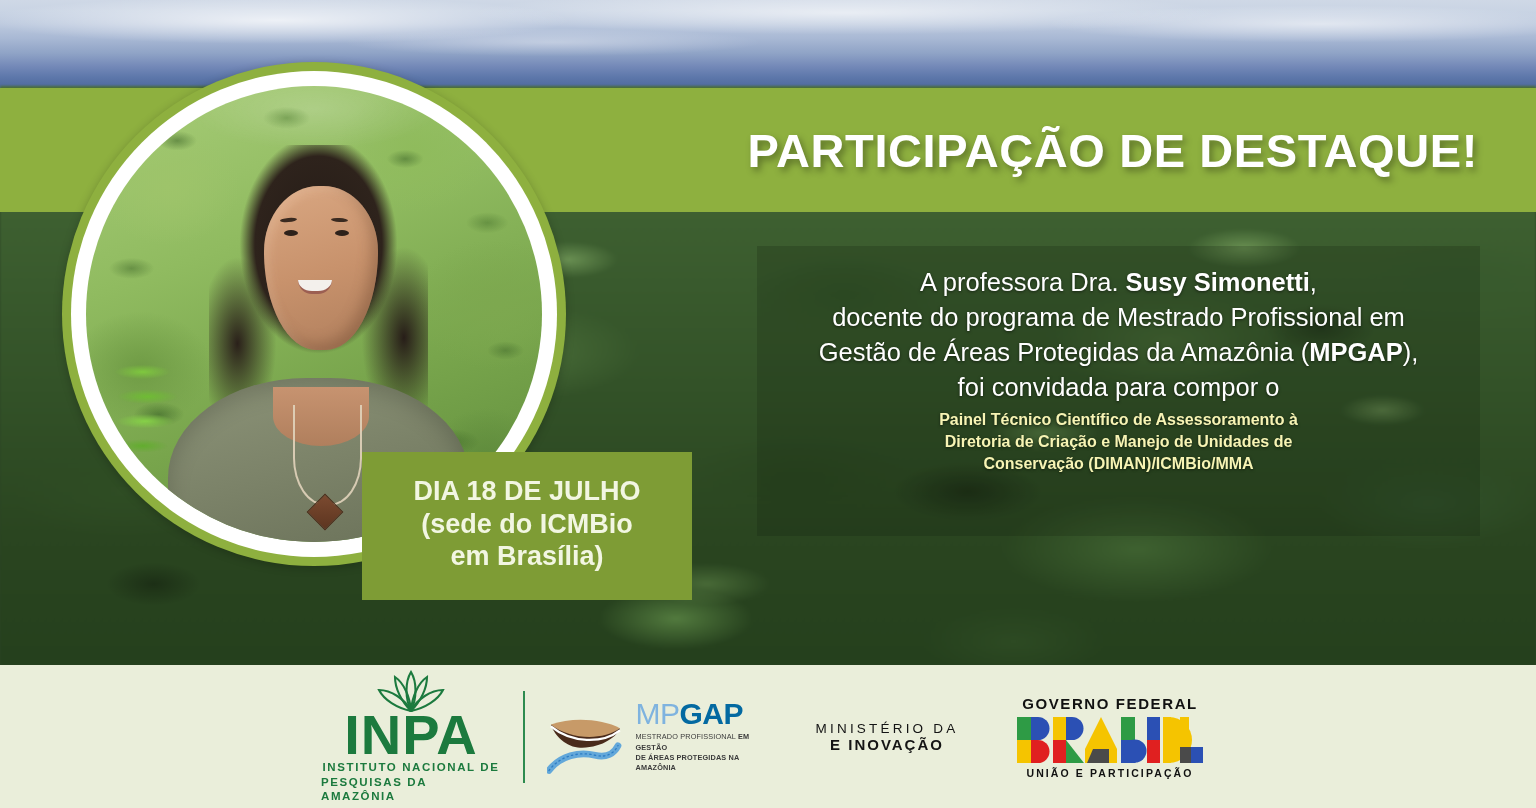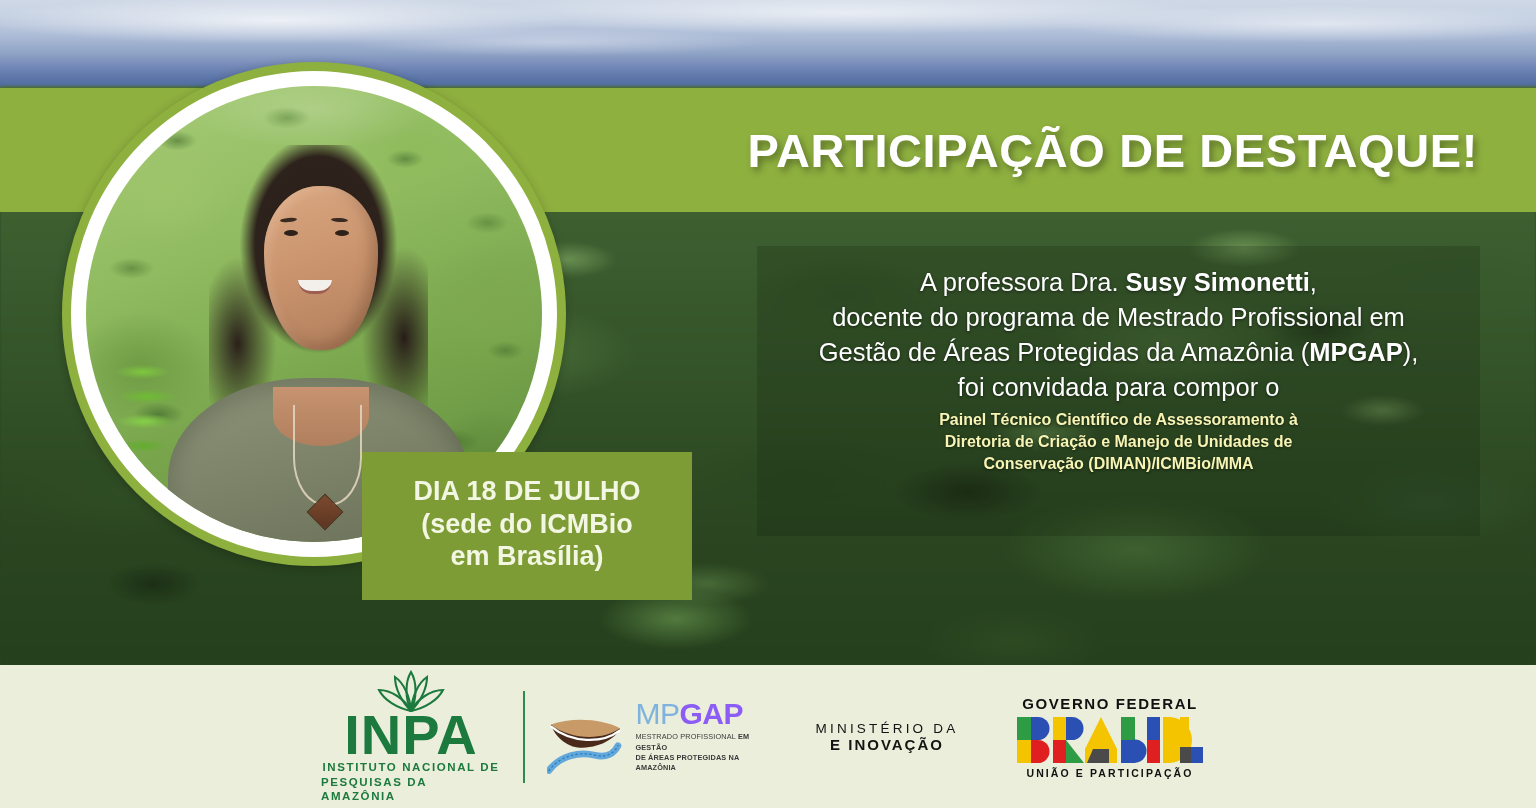--- a/index.html
+++ b/index.html
@@ -256,21 +256,21 @@
   }
   #footer-divider{
     width:2px; height:92px; background:#2E8B4F; margin:0 22px;
   }
 
   
   #logo-mpgap{ display:flex; align-items:center; gap:6px; width:230px; }
   #mpgap-text{ display:flex; flex-direction:column; }
   #mpgap-word{ font-size:30px; line-height:1; letter-spacing:-.5px; }
   #mpgap-word .mp{ color:#7FB3DF; font-weight:normal; }
-  #mpgap-word .gap{ color:#8b5cf6; font-weight:bold; }
+  #mpgap-word .gap{ color:#0369a1; font-weight:bold; }
   #mpgap-sub{ font-size:7.3px; color:#3b3b3b; line-height:1.42; letter-spacing:.15px; margin-top:3px; }
   #mpgap-sub .b{ font-weight:bold; }
 
   
   #logo-ministry{
     display:flex; flex-direction:column; align-items:center;
     width:200px; margin-left:10px; color:#141414;
   }
   #min-l1{ font-size:13.5px; letter-spacing:3.2px; font-weight:normal; }
   #min-l2{ font-size:15px; letter-spacing:2px; font-weight:bold; margin-top:4px; }

